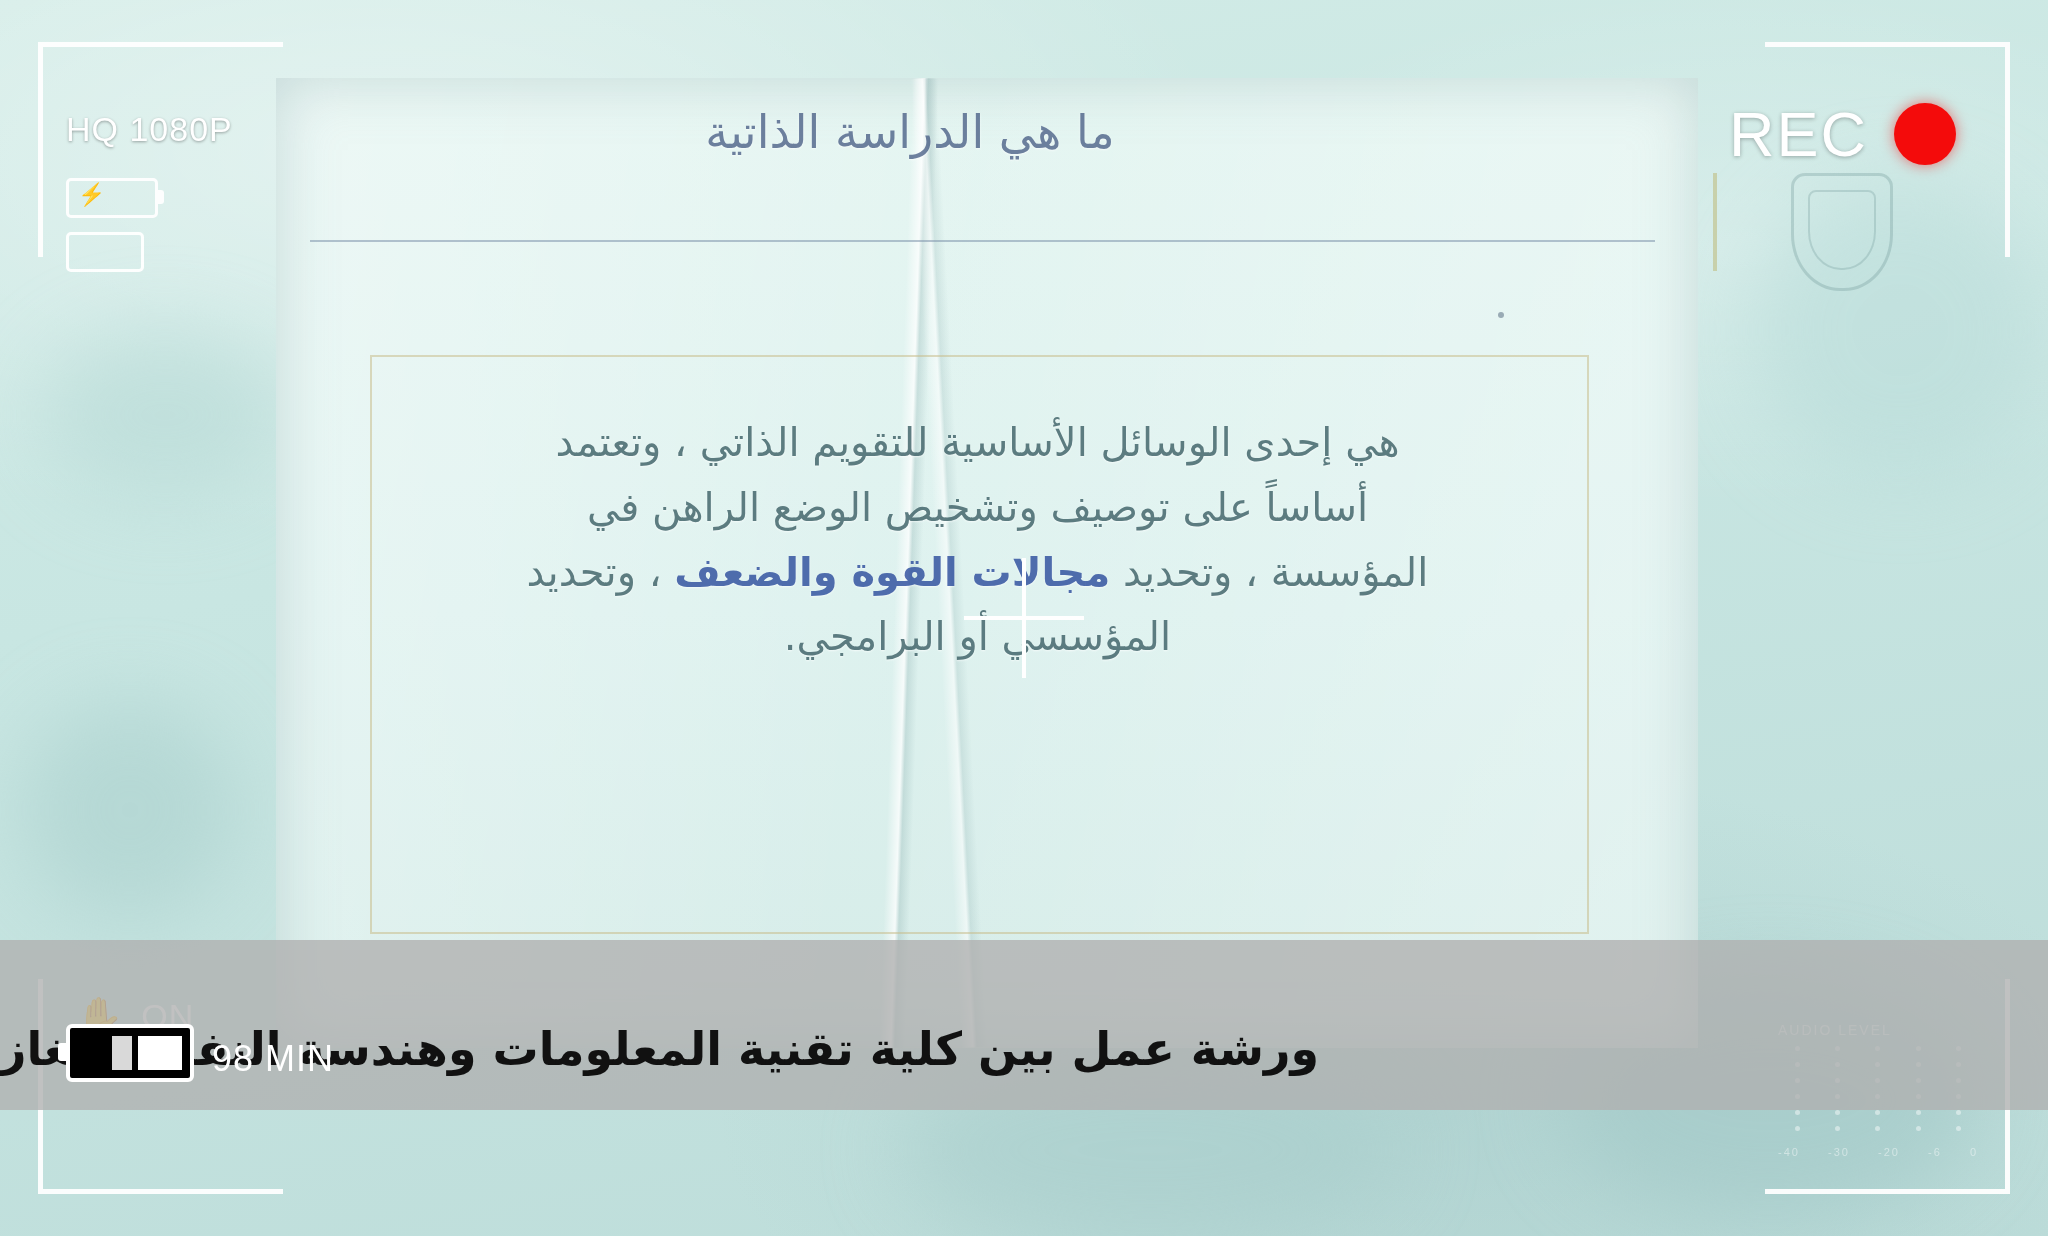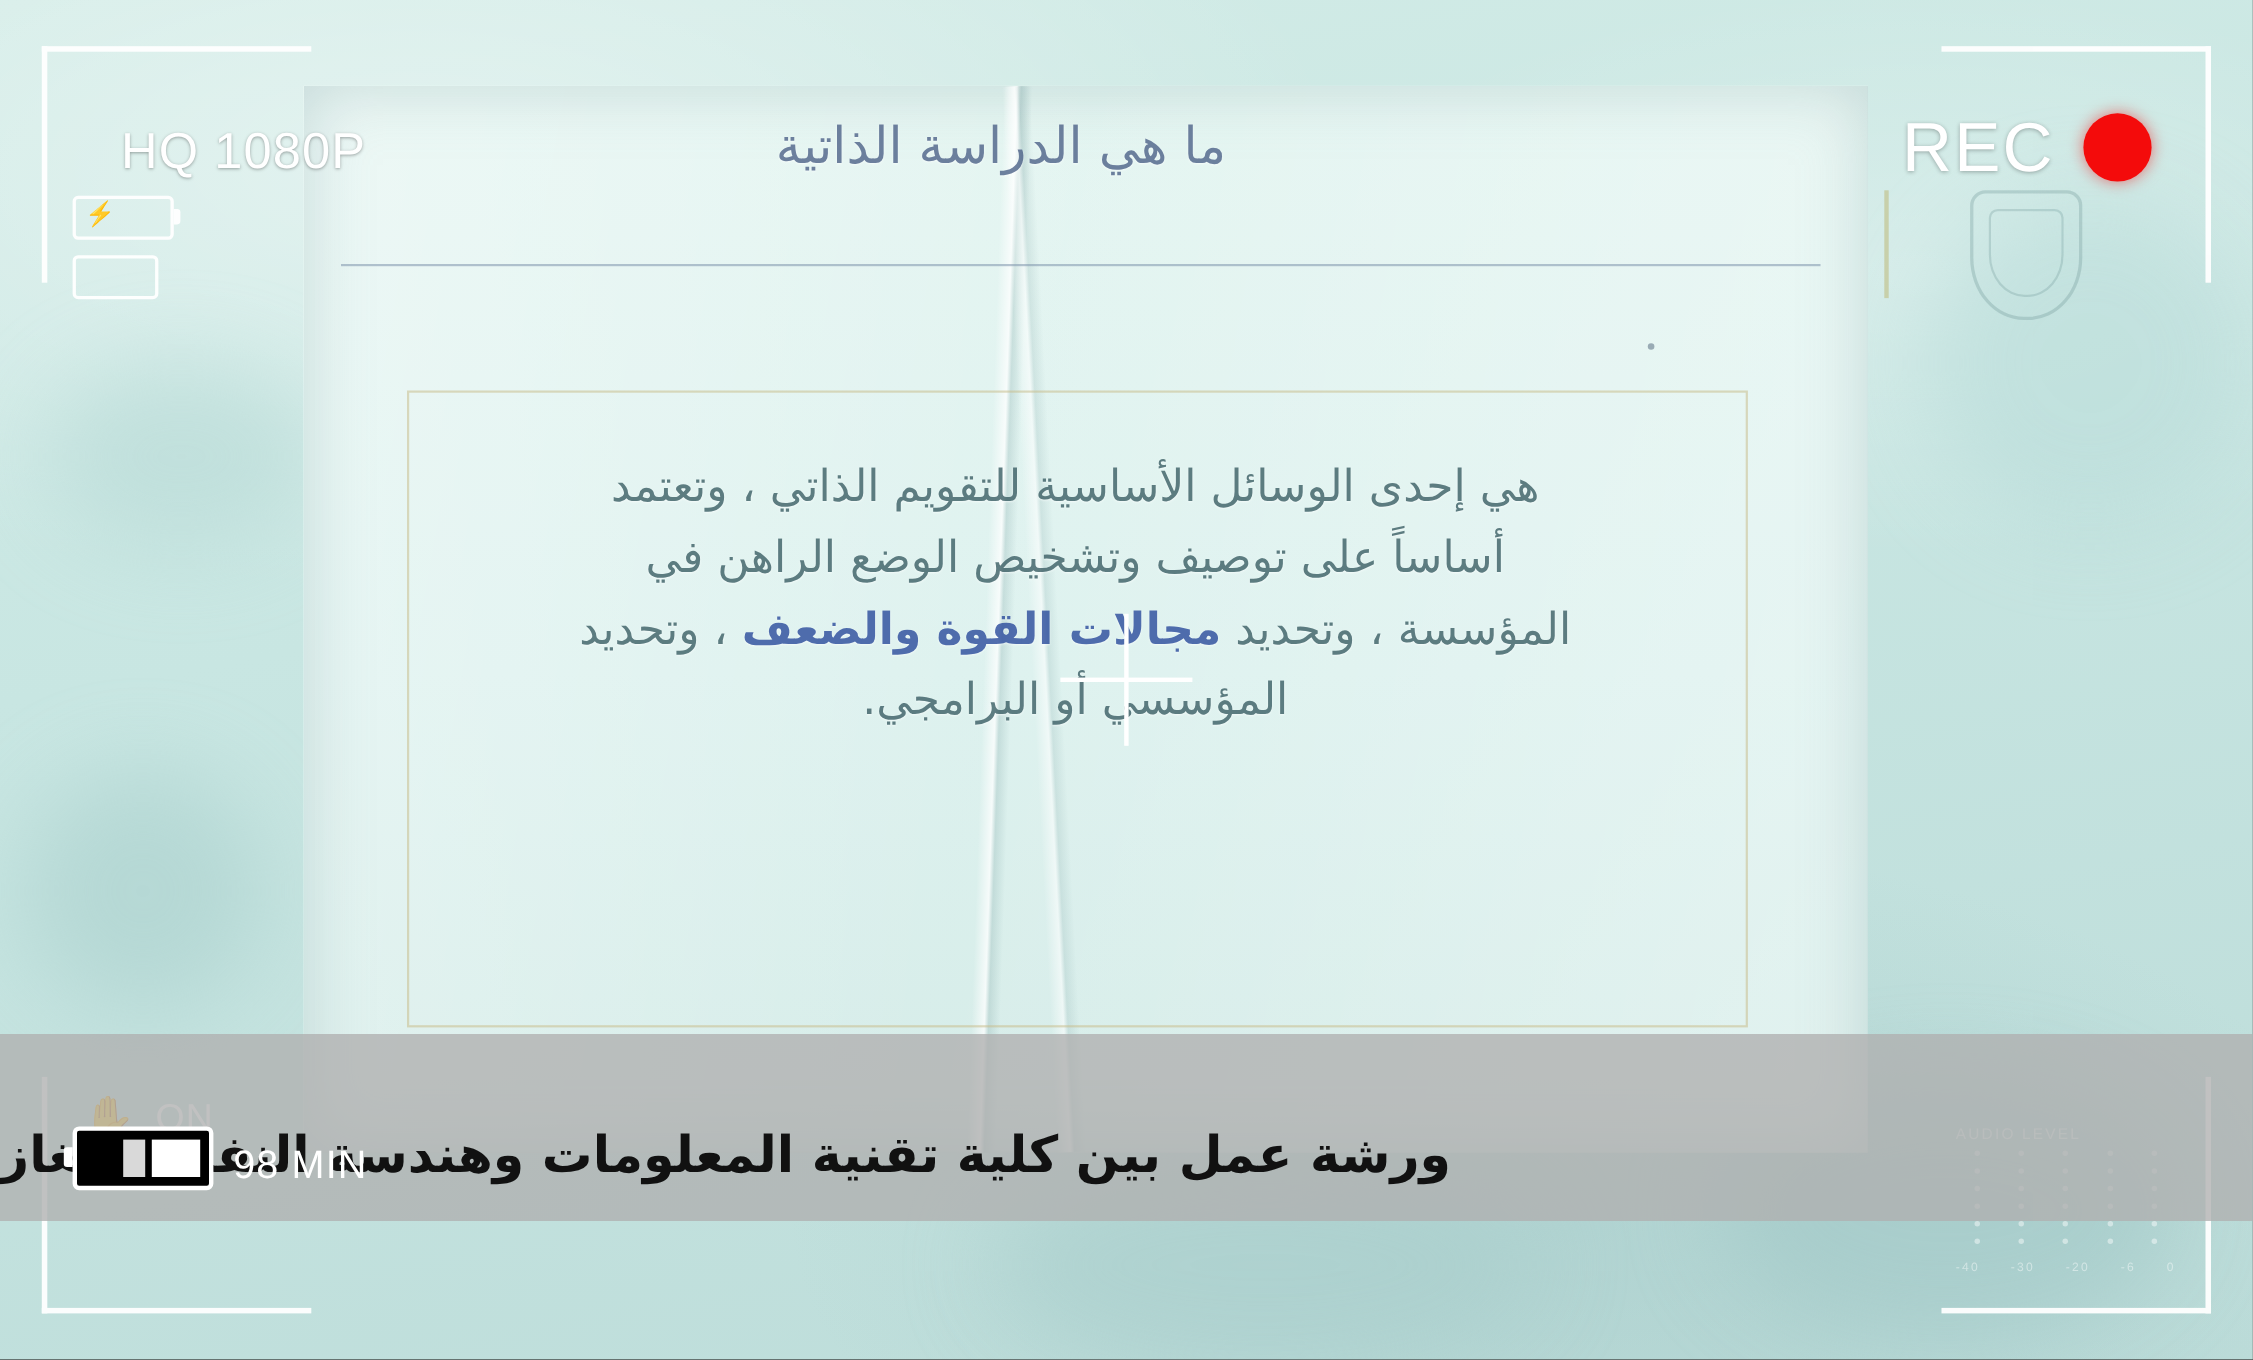--- a/index.html
+++ b/index.html
@@ -177,24 +177,23 @@
     background: #ffffff;
   }
   .reticle .v { left: -2px; top: -60px; width: 4px; height: 120px; }
   .reticle .h { top: -2px; left: -60px; height: 4px; width: 120px; }
 
   .hq-label {
     position: absolute;
     left: 66px;
     top: 110px;
     color: #fff;
-    font-size: 46px;
+    font-size: 34px;
     letter-spacing: 1px;
     text-shadow: 0 1px 3px rgba(0,0,0,0.35);
-    margin-left: 44px;
   }
   .icon-box {
     position: absolute;
     border: 3px solid #fff;
     border-radius: 5px;
     opacity: 0.95;
   }
   .batt-top { left: 66px; top: 178px; width: 86px; height: 34px; }
   .batt-top::after {
     content: "";

